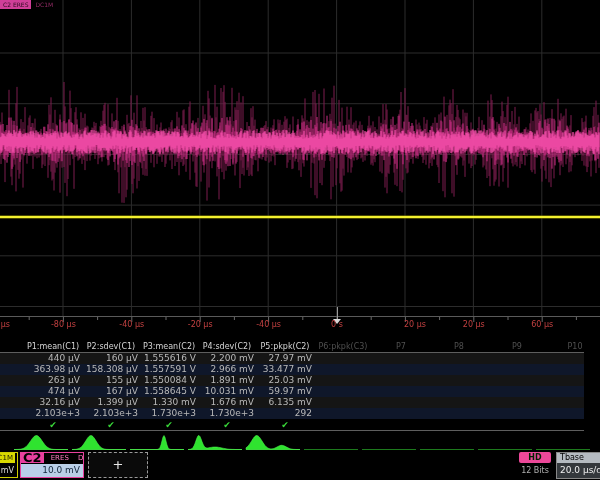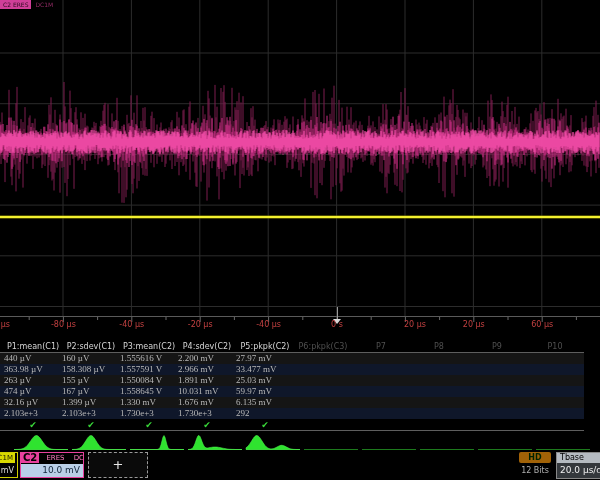--- a/index.html
+++ b/index.html
@@ -14,51 +14,51 @@
   .ann-detail{color:#8d2a61;padding-left:2px;}
 
   
   .axis-strip{position:absolute;left:0;top:316px;width:600px;height:24px;border-top:1px solid #5a5a5a;}
   .axis-label{position:absolute;top:3px;width:46px;text-align:center;font-size:8px;color:#c14040;white-space:nowrap;}
   .trig-line{position:absolute;left:337px;top:-10px;width:1px;height:14px;background:#9a9a9a;}
   .trig-tri{position:absolute;left:333px;top:2px;width:0;height:0;border-left:4px solid transparent;border-right:4px solid transparent;border-top:5px solid #d8d8d8;}
 
   
   .measure-table{position:absolute;left:0;top:340px;width:600px;}
-  .trow{position:relative;width:584px;white-space:nowrap;padding-left:4px;box-sizing:border-box;}
+  .trow{position:relative;width:584px;white-space:nowrap;padding-left:24px;box-sizing:border-box;}
   .thead{height:13px;line-height:13px;border-bottom:1px solid #5e5e5e;}
   .tval{height:11px;line-height:11px;}
   .tval.odd{background:#151515;}
   .tval.even{background:#0f172a;}
   .tstat{height:12px;line-height:12px;border-bottom:1px solid #5e5e5e;}
   .tcell{display:inline-block;width:58px;font-size:9px;vertical-align:top;overflow:visible;}
   .hcell{text-align:center;color:#d6d6d6;font-size:8px;}
   .hcell.inactive{color:#4f4f4f;}
-  .vcell{color:#b9b9b9;padding-right:2px;box-sizing:border-box;font-family:Liberation Serif, serif;}
+  .vcell{text-align:right;color:#b9b9b9;padding-right:2px;box-sizing:border-box;}
   .scell{text-align:center;color:#3adb3a;font-size:9px;}
 
   
   .histicon-row{position:absolute;left:0;top:433px;width:600px;height:19px;}
   .histicon{position:absolute;top:0;}
 
   
   .bottom-bar{position:absolute;left:0;top:452px;width:600px;height:28px;background:#000;}
   .desc-box{position:absolute;top:0;height:26px;box-sizing:border-box;background:#000;}
   .c1-box{left:-60px;width:78px;border:1px solid #cfcf00;text-align:right;}
   .c2-box{left:20px;width:64px;border:1px solid #e8409e;}
   .desc-row1{height:11px;line-height:11px;white-space:nowrap;overflow:hidden;}
-  .chan-badge{display:inline-block;font-size:10px;font-weight:bold;padding:0 2px;height:10px;line-height:10px;vertical-align:top;}
+  .chan-badge{display:inline-block;font-size:13px;font-weight:bold;padding:0 2px;height:10px;line-height:10px;vertical-align:top;}
   .c2-badge{background:#e8409e;color:#000;}
   .coup-badge{display:inline-block;font-size:7px;padding:0 2px;height:10px;line-height:10px;vertical-align:top;}
   .c1-coup{background:#d8d800;color:#1a1a00;margin-right:2px;}
   .c2-coup{color:#ff7cc0;}
   .desc-scale1{height:13px;line-height:13px;font-size:8px;color:#dddddd;padding-right:3px;}
   .desc-scale2{height:13px;line-height:13px;font-size:9px;color:#10243a;background:#b9cfe8;text-align:right;padding-right:3px;}
   .add-box{position:absolute;left:88px;top:0;width:58px;height:24px;border:1px dashed #9a9a9a;color:#e8e8e8;font-size:13px;text-align:center;line-height:24px;background:#0a0a0a;}
-  .hd-badge{position:absolute;left:519px;top:0;width:32px;height:11px;border-radius:2px;background:#a16207;color:#002200;font-size:8px;font-weight:bold;text-align:center;line-height:11px;}
+  .hd-badge{position:absolute;left:519px;top:0;width:32px;height:11px;border-radius:2px;background:#ec4899;color:#002200;font-size:8px;font-weight:bold;text-align:center;line-height:11px;}
   .hd-bits{position:absolute;left:513px;top:14px;width:44px;text-align:center;color:#b0b0b0;font-size:8px;}
   .tbase-box{position:absolute;left:556px;top:0;width:60px;height:27px;border:1px solid #888;box-sizing:border-box;}
   .tbase-head{height:10px;line-height:10px;background:#b4bac0;color:#000;font-size:8px;padding-left:3px;white-space:nowrap;overflow:hidden;}
   .tbase-val{height:15px;line-height:15px;background:#34383c;color:#f0f0f0;font-size:9px;padding-left:3px;white-space:nowrap;overflow:hidden;}
 </style>
 </head>
 <body>
 
 <div class="screen">
 

